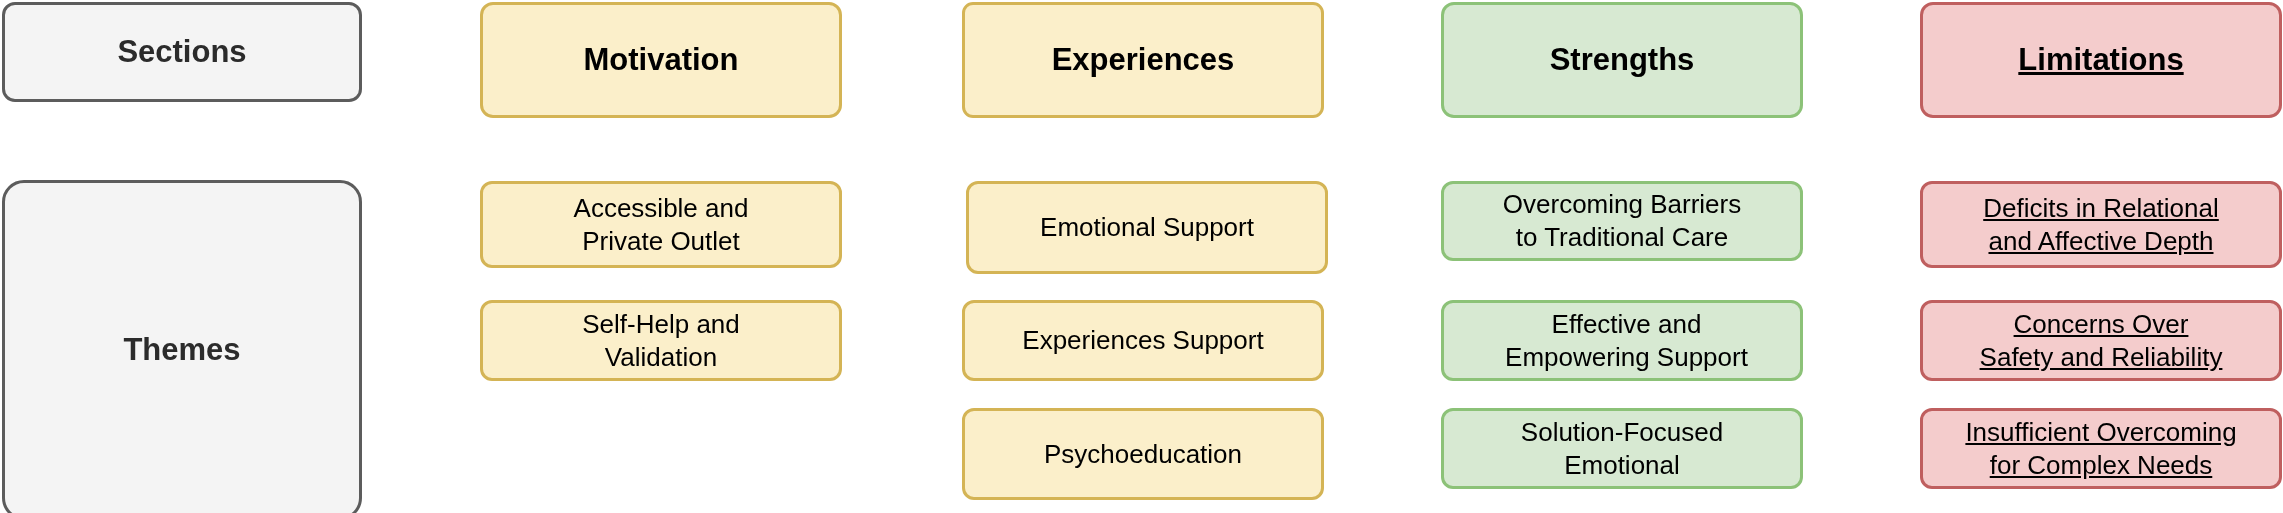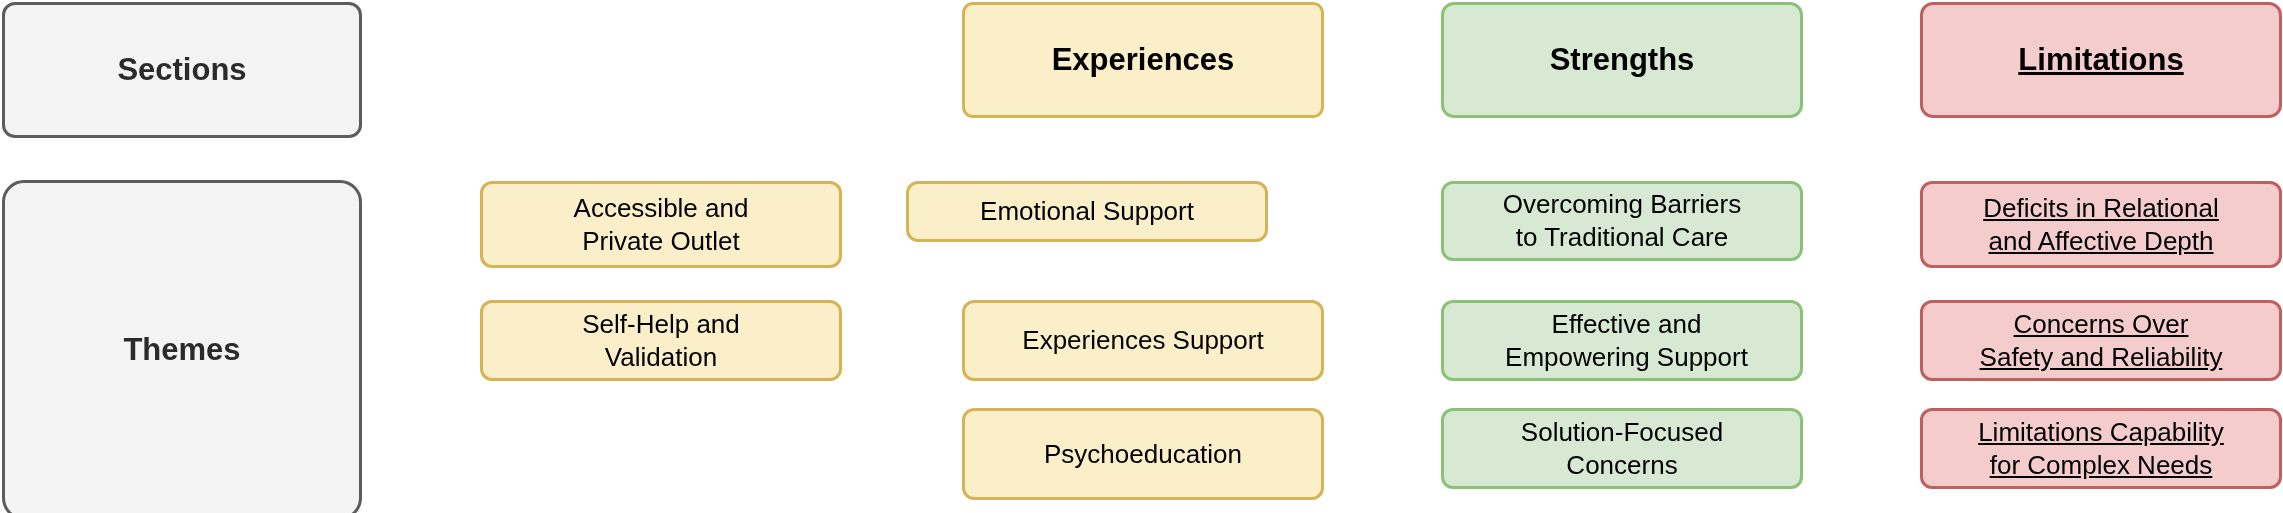--- a/index.html
+++ b/index.html
@@ -37,21 +37,21 @@
   .label-box {
     background: #f4f4f4;
     border-color: #5c5c5c;
     color: #2b2b2b;
     font-weight: bold;
   }
   #sections-header {
     left: 2px;
     top: 2px;
     width: 360px;
-    height: 136px;
+    height: 100px;
     font-size: 31px;
     border-radius: 13px;
   }
   #themes-label {
     left: 2px;
     top: 180px;
     width: 360px;
     height: 340px;
     font-size: 31px;
     border-radius: 22px;
@@ -85,39 +85,40 @@
 </style>
 </head>
 <body>
 
 <div id="canvas">
 
   <div class="box label-box" id="sections-header">Sections</div>
 
   <div class="box label-box" id="themes-label">Themes</div>
 
+  <div class="box header-box pal-yellow" style="left:480px;">Motivation</div>
   <div class="box theme-box pal-yellow" style="left:480px; top:181px; height:87px;">Accessible and
 Private Outlet</div>
   <div class="box theme-box pal-yellow" style="left:480px; top:300px; height:81px;">Self-Help and
 Validation</div>
 
   <div class="box header-box pal-yellow" style="left:962px;border-radius:11px;">Experiences</div>
-  <div class="box theme-box pal-yellow" style="left:906px; top:181px; height:61px;">Emotional Support</div>
+  <div class="box theme-box pal-yellow" style="left:966px; top:181px; height:93px;">Emotional Support</div>
   <div class="box theme-box pal-yellow" style="left:962px; top:300px; height:81px;">Experiences Support</div>
   <div class="box theme-box pal-yellow" style="left:962px; top:408px; height:92px;">Psychoeducation</div>
 
   <div class="box header-box pal-green" style="left:1441px;">Strengths</div>
   <div class="box theme-box pal-green" style="left:1441px; top:181px; height:80px;">Overcoming Barriers
 to Traditional Care</div>
   <div class="box theme-box pal-green" style="left:1441px; top:300px; height:81px;padding-left:17px;">Effective and
 Empowering Support</div>
   <div class="box theme-box pal-green" style="left:1441px; top:408px; height:81px;">Solution-Focused
-Concerns</div>
+Emotional</div>
 
   <div class="box header-box pal-red" style="left:1920px;">Limitations</div>
   <div class="box theme-box pal-red" style="left:1920px; top:181px; height:87px;">Deficits in Relational
 and Affective Depth</div>
   <div class="box theme-box pal-red" style="left:1920px; top:300px; height:81px;">Concerns Over
 Safety and Reliability</div>
-  <div class="box theme-box pal-red" style="left:1920px; top:408px; height:81px;">Limitations Capability
+  <div class="box theme-box pal-red" style="left:1920px; top:408px; height:81px;">Insufficient Overcoming
 for Complex Needs</div>
 
 </div>
 
 </body></html>

